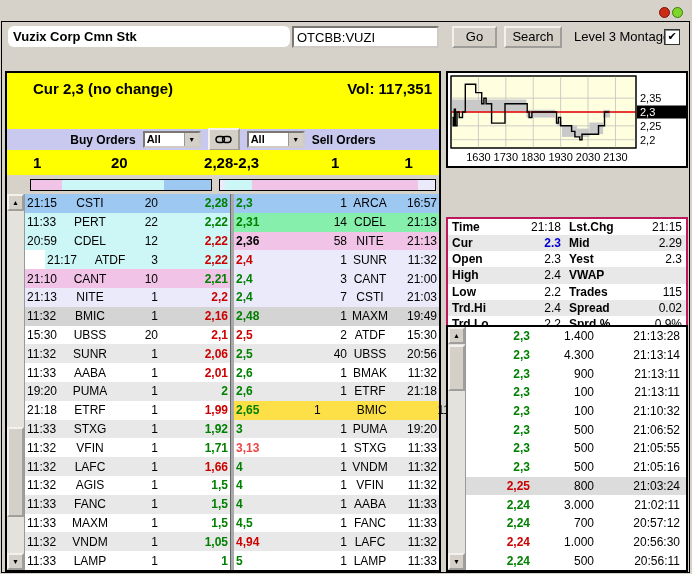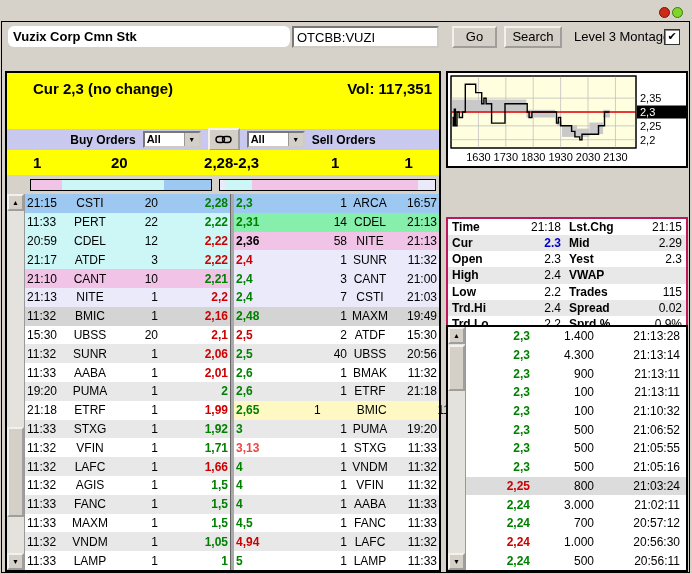--- a/index.html
+++ b/index.html
@@ -185,21 +185,21 @@
               <div class="ca">PERT</div>
               <div class="ra szb">22</div>
               <div class="ra price" style="color: rgb(0, 128, 0);">2,22</div>
             </div>
             <div class="brow bid" style="background: rgb(205, 247, 247);">
               <div>20:59</div>
               <div class="ca">CDEL</div>
               <div class="ra szb">12</div>
               <div class="ra price" style="color: rgb(204, 0, 0);">2,22</div>
             </div>
-            <div class="brow bid" style="background: rgb(205, 247, 247);">
+            <div class="brow bid" style="background: rgb(205, 247, 247); margin-left: 20px;">
               <div>21:17</div>
               <div class="ca">ATDF</div>
               <div class="ra szb">3</div>
               <div class="ra price" style="color: rgb(204, 0, 0);">2,22</div>
             </div>
             <div class="brow bid" style="background: rgb(241, 195, 230);">
               <div>21:10</div>
               <div class="ca">CANT</div>
               <div class="ra szb">10</div>
               <div class="ra price" style="color: rgb(0, 128, 0);">2,21</div>
@@ -356,21 +356,21 @@
               <div class="ra">1</div>
               <div class="ca">BMAK</div>
               <div class="ra">11:32</div>
             </div>
             <div class="brow ask" style="background: rgb(232, 232, 232);">
               <div class="price" style="color: rgb(0, 128, 0);">2,6</div>
               <div class="ra">1</div>
               <div class="ca">ETRF</div>
               <div class="ra">21:18</div>
             </div>
-            <div class="brow ask" style="background: #fef9c3; gap: 28px;">
+            <div class="brow ask" style="background: #fde047; gap: 28px;">
               <div class="price" style="color: rgb(0, 128, 0);">2,65</div>
               <div class="ra">1</div>
               <div class="ca">BMIC</div>
               <div class="ra">11:32</div>
             </div>
             <div class="brow ask" style="background: rgb(232, 232, 232);">
               <div class="price" style="color: rgb(0, 128, 0);">3</div>
               <div class="ra">1</div>
               <div class="ca">PUMA</div>
               <div class="ra">19:20</div>

